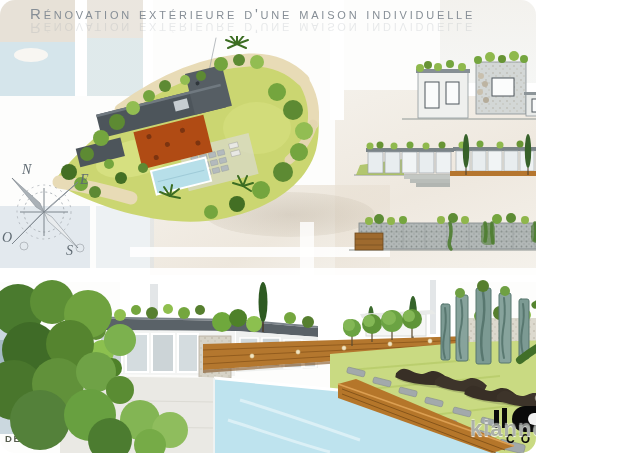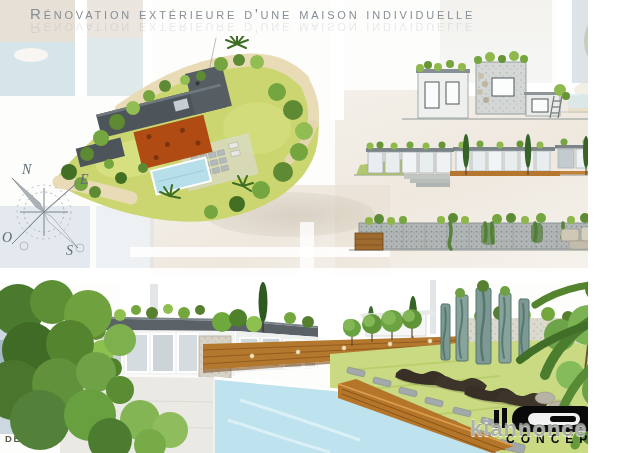--- a/index.html
+++ b/index.html
@@ -1,17 +1,17 @@
 <!DOCTYPE html>
 <html><head>
 <meta charset="utf-8">
 <style>
   html,body{margin:0;padding:0;background:#ffffff;}
-  #board{position:relative;width:588px;height:453px;background:#fdfdfc;overflow:hidden;
-         font-family:"Liberation Sans",sans-serif;}
+  #board{position:relative;width:536px;height:453px;background:#fdfdfc;overflow:hidden;
+         font-family:"Liberation Sans",sans-serif;border-radius:15px;}
   .abs{position:absolute;}
   .tile{position:absolute;}
   .gap{position:absolute;background:#ffffff;}
   #title{position:absolute;left:30px;top:5px;font-size:15px;letter-spacing:2.8px;
          color:#868e96;font-variant:small-caps;white-space:nowrap;}
   #title-reflection{position:absolute;left:30px;top:21px;font-size:15px;letter-spacing:2.8px;
          color:#9aa2aa;font-variant:small-caps;white-space:nowrap;opacity:.22;
          transform:scaleY(-1);height:16px;overflow:hidden;}
   #credit{position:absolute;left:5px;top:433px;font-size:9.5px;letter-spacing:1.6px;
           font-weight:bold;color:#2e3522;opacity:.8;text-transform:uppercase;white-space:nowrap;}

